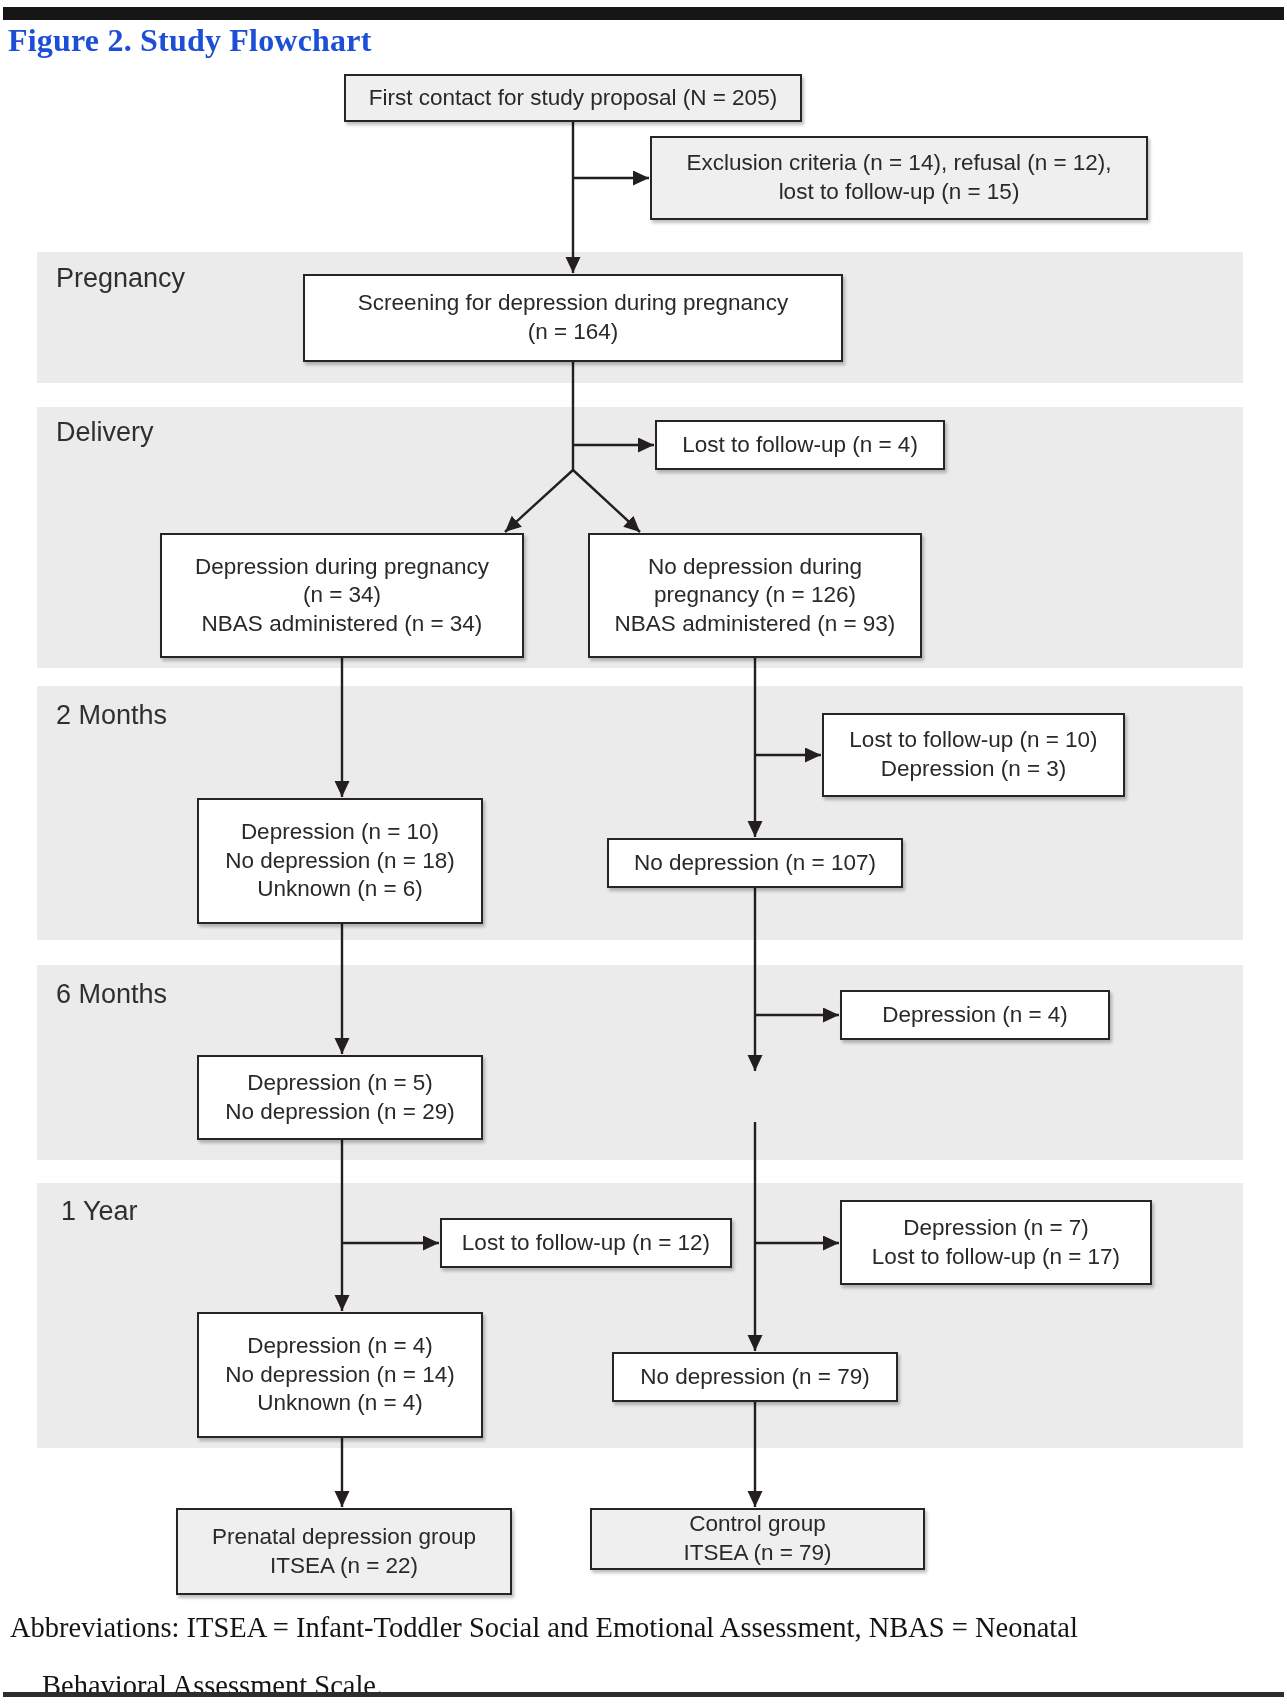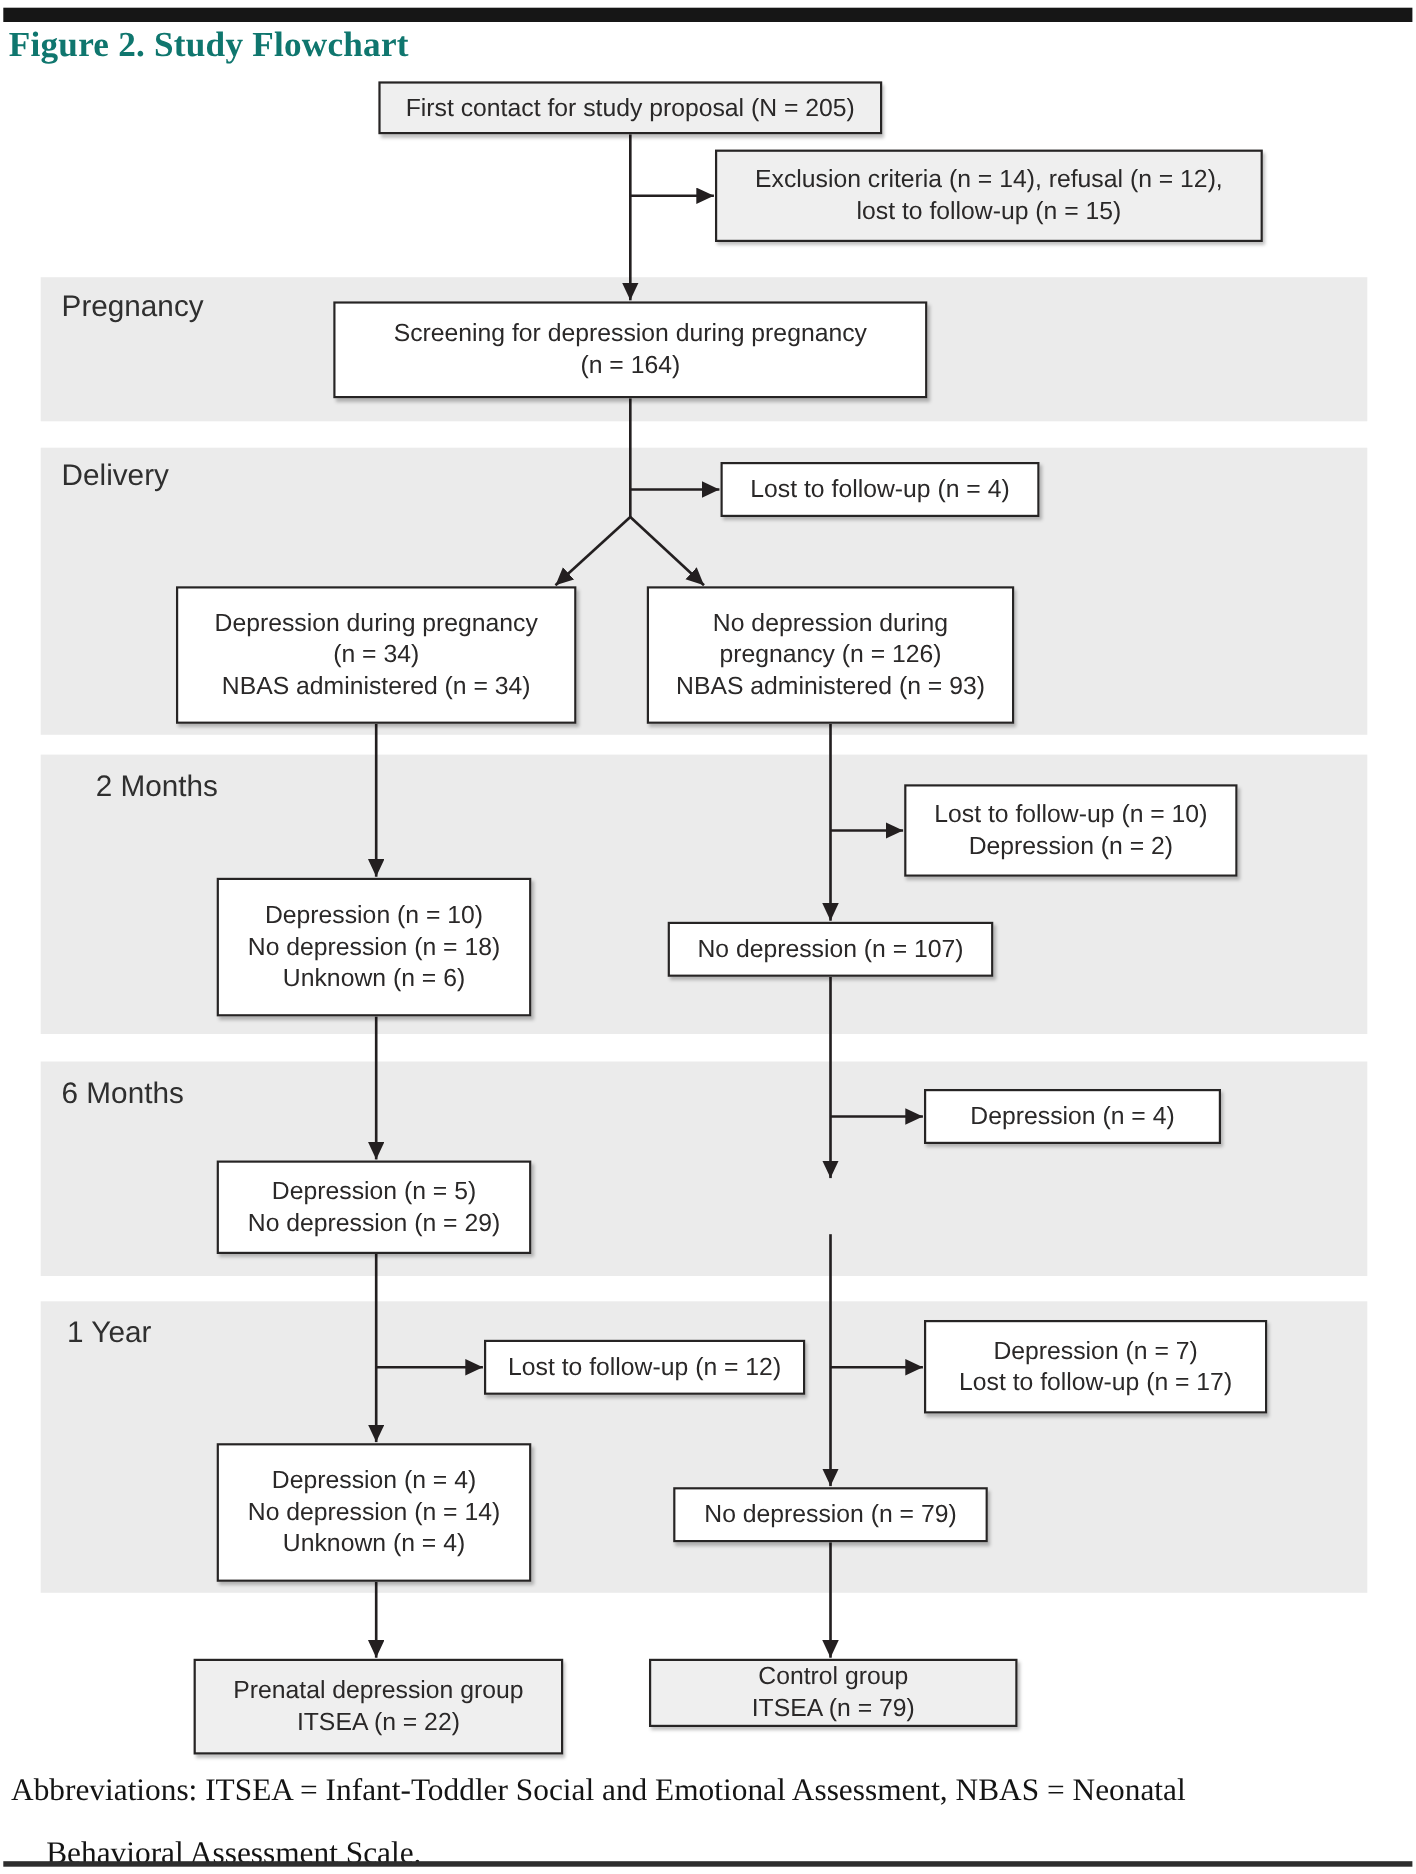--- a/index.html
+++ b/index.html
@@ -1,21 +1,21 @@
 <!DOCTYPE html>
 <html><head>
 <meta charset="utf-8">
 <style>
   html,body{margin:0;padding:0;background:#ffffff;}
   #page{position:relative;width:1287px;height:1704px;background:#ffffff;overflow:hidden;
         font-family:"Liberation Sans",sans-serif;}
   .topbar{position:absolute;left:3px;top:7px;width:1281px;height:13px;background:#161616;}
   .bottomrule{position:absolute;left:3px;top:1692px;width:1281px;height:5px;background:#2e2e2e;}
   .fig-title{position:absolute;left:8px;top:22px;font-family:"Liberation Serif",serif;
-             font-weight:bold;font-size:32px;color:#0f766e;letter-spacing:.2px;}
+             font-weight:bold;font-size:32px;color:#1d4ed8;letter-spacing:.2px;}
   .band{position:absolute;left:37px;width:1206px;background:#ebebeb;z-index:0;}
   .band-label{position:absolute;font-size:27px;color:#2f2f2f;z-index:2;}
   #lines{position:absolute;left:0;top:0;z-index:1;}
   .box{position:absolute;box-sizing:border-box;border:2.4px solid #262424;background:#ffffff;
        display:flex;flex-direction:column;align-items:center;justify-content:center;
        font-size:22.5px;color:#2a2828;line-height:1.27;text-align:left;z-index:2;
        box-shadow:2px 3px 3px rgba(0,0,0,.25);}
   .box.gray{background:#efefef;}
   .ln{white-space:nowrap;}
   .footer{position:absolute;font-family:"Liberation Serif",serif;font-size:28.5px;color:#141414;}
@@ -29,21 +29,21 @@
   <div class="fig-title">Figure 2. Study Flowchart</div>
 
   <div class="band" style="top:252px;height:131px;"></div>
   <div class="band" style="top:407px;height:261px;"></div>
   <div class="band" style="top:686px;height:254px;"></div>
   <div class="band" style="top:965px;height:195px;"></div>
   <div class="band" style="top:1183px;height:265px;"></div>
 
   <div class="band-label" style="left:56px;top:263px;">Pregnancy</div>
   <div class="band-label" style="left:56px;top:417px;">Delivery</div>
-  <div class="band-label" style="left:56px;top:700px;margin-left:31px;">2 Months</div>
+  <div class="band-label" style="left:56px;top:700px;">2 Months</div>
   <div class="band-label" style="left:56px;top:979px;">6 Months</div>
   <div class="band-label" style="left:61px;top:1196px;">1 Year</div>
 
   <svg id="lines" width="1287" height="1704" viewBox="0 0 1287 1704">
     <defs>
       <marker id="arw" markerWidth="17" markerHeight="16" refX="16" refY="7.5" orient="auto" markerUnits="userSpaceOnUse">
         <path d="M0,0 L16,7.5 L0,15 Z" fill="#231f20"></path>
       </marker>
     </defs>
     <g stroke="#231f20" stroke-width="2.4" fill="none">
@@ -93,21 +93,21 @@
   </div>
 
   <div class="box" style="left:588px;top:533px;width:334px;height:125px;">
     <div class="ln">No depression during</div>
     <div class="ln">pregnancy (n = 126)</div>
     <div class="ln">NBAS administered  (n = 93)</div>
   </div>
 
   <div class="box" style="left:822px;top:713px;width:303px;height:84px;">
     <div class="ln">Lost to follow-up (n = 10)</div>
-    <div class="ln">Depression (n = 2)</div>
+    <div class="ln">Depression (n = 3)</div>
   </div>
 
   <div class="box" style="left:197px;top:798px;width:286px;height:126px;">
     <div class="ln">Depression (n = 10)</div>
     <div class="ln">No depression (n = 18)</div>
     <div class="ln">Unknown (n = 6)</div>
   </div>
 
   <div class="box" style="left:607px;top:838px;width:296px;height:50px;">
     <div class="ln">No depression (n = 107)</div>

